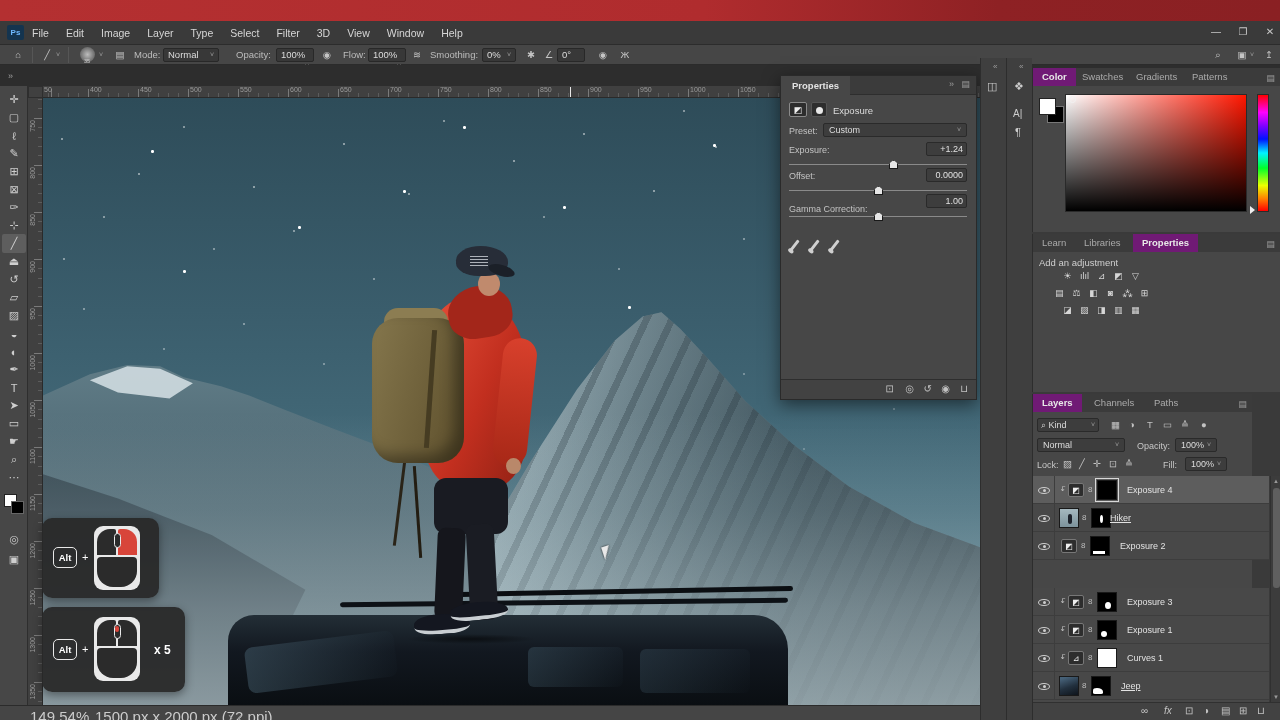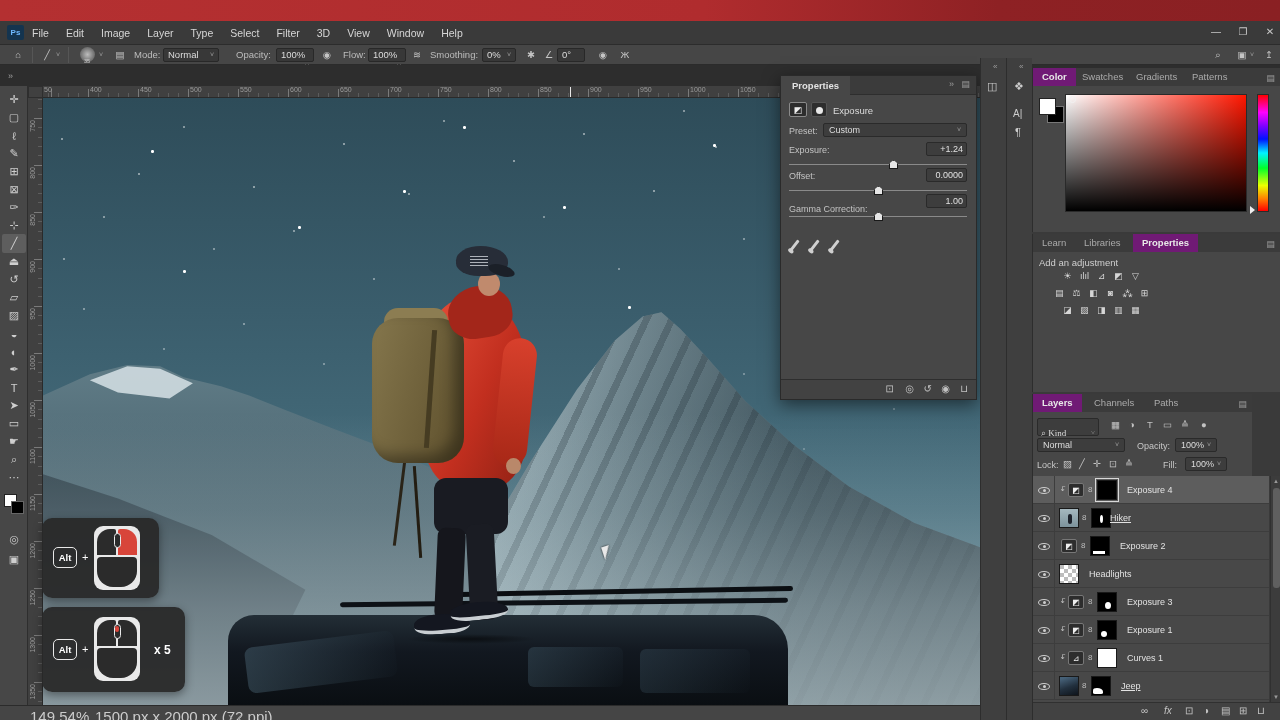--- a/index.html
+++ b/index.html
@@ -215,21 +215,21 @@
     border-left:5px solid #f0f0f0; border-top:4px solid transparent; border-bottom:4px solid transparent; }
 
   
   .addadj { position:absolute; left:6px; top:23px; color:#cfcfcf; font-size:9.5px; }
   .adjrow { position:absolute; display:flex; gap:4px; }
   .adjic { width:13px; height:11px; color:#d6d6d6; font-size:9px; display:flex; align-items:center; justify-content:center; }
 
   
   .lrow-ctl { position:absolute; color:#c6c6c6; font-size:9px; }
   .kindbox { position:absolute; left:4px; top:3px; width:62px; height:14px; background:#3d3d3d; border:1px solid #2a2a2a;
-             border-radius:2px; color:#dcdcdc; font-size:9px; line-height:12px; padding:8px 3px;font-family:Liberation Serif, serif; }
+             border-radius:2px; color:#dcdcdc; font-size:9px; line-height:12px; padding:0 3px; }
   .fticon { position:absolute; top:4px; color:#c2c2c2; font-size:9.5px; }
   .layer-row { position:absolute; left:0; width:236px; height:28px; background:#484848; border-bottom:1px solid #3d3d3d; }
   .layer-row.sel { background:#5d5d5d; }
   .eyecell { position:absolute; left:0; top:0; width:22px; height:28px; border-right:1px solid #3d3d3d; }
   .eye { position:absolute; left:5px; top:11px; width:12px; height:7px; border:1px solid #cdcdcd; border-radius:50%; }
   .eye::after { content:""; position:absolute; left:3.5px; top:1px; width:3px; height:3px; background:#cdcdcd; border-radius:50%; }
   .clip { position:absolute; left:24px; top:8px; width:10px; color:#c0c0c0; font-size:8px; transform:scaleX(-1); }
   .adj-ic { position:absolute; top:7px; width:16px; height:14px; background:#2d2d2d; border:1px solid #777; border-radius:2px;
             color:#eee; font-size:8px; display:flex; align-items:center; justify-content:center; }
   .link8 { position:absolute; top:9px; color:#bdbdbd; font-size:8px; }
@@ -603,27 +603,20 @@
       <div class="eyecell">
           <span class="eye"></span>
         </div>
       <span class="adj-ic" style="left:28px">◩</span>
       <span class="link8" style="left:48px">8</span>
       <span class="mask" style="left:57px">
           <i style="left:2px;bottom:1px;width:12px;height:3px"></i>
         </span>
       <span class="lname" style="left:87px">Exposure 2</span>
     </div>
-    <div class="layer-row" style="top:166px">
-      <div class="eyecell">
-          <span class="eye"></span>
-        </div>
-      <span class="thumb checker" style="left:26px"></span>
-      <span class="lname" style="left:56px">Headlights</span>
-    </div>
     <div class="layer-row" style="top:194px">
       <div class="eyecell">
           <span class="eye"></span>
         </div>
       <span class="clip">↴</span>
       <span class="adj-ic" style="left:35px">◩</span>
       <span class="link8" style="left:55px">8</span>
       <span class="mask" style="left:64px">
           <i style="left:7px;bottom:2px;width:6px;height:7px;border-radius:50%"></i>
         </span>

